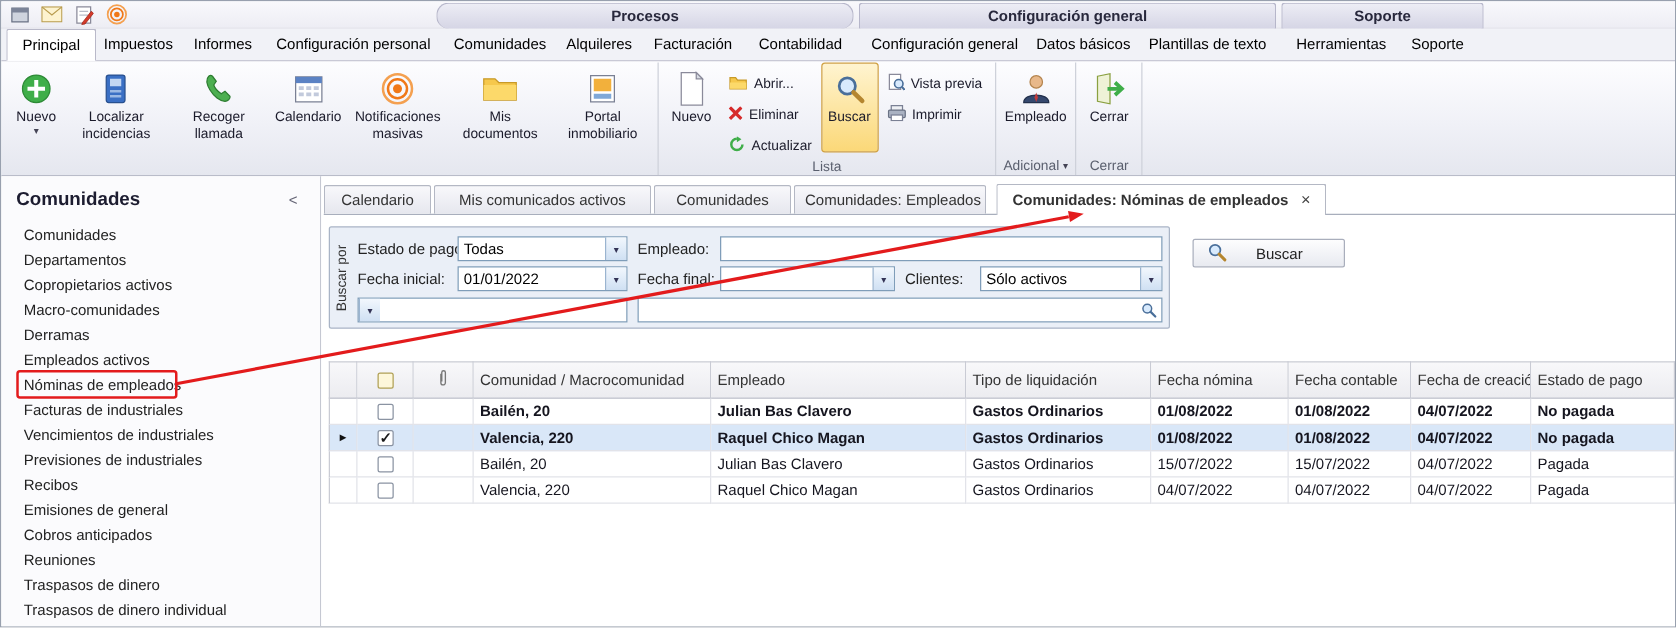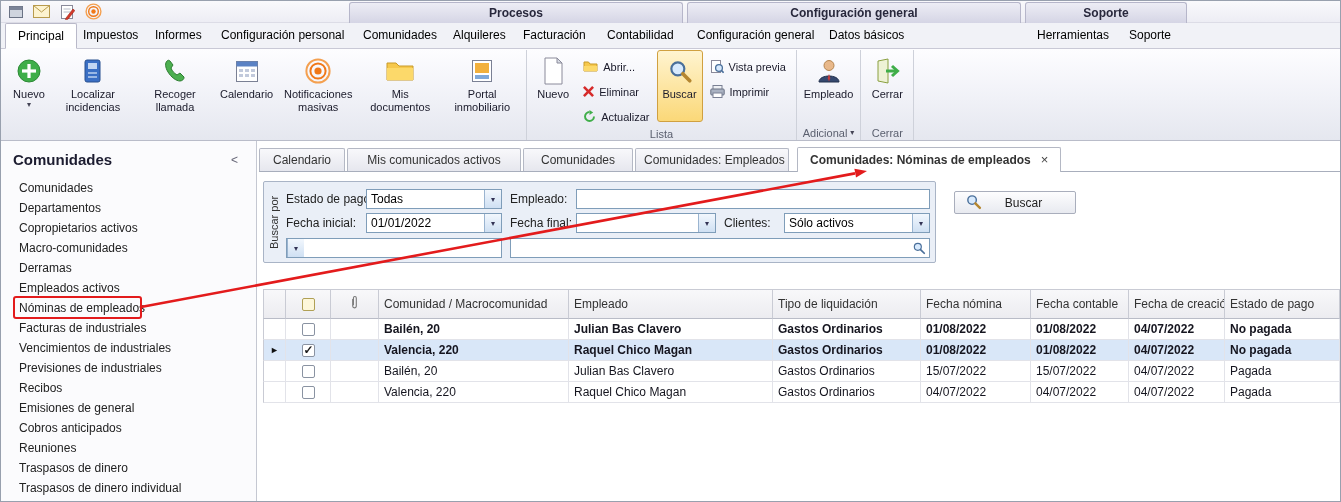--- a/index.html
+++ b/index.html
@@ -112,36 +112,37 @@
           </svg>
       </span>
       <span class="qicon">
         <svg width="17" height="17" viewBox="0 0 17 17">
             <circle cx="8.5" cy="8.5" r="2.2" fill="#f07818"></circle>
             <circle cx="8.5" cy="8.5" r="4.8" fill="none" stroke="#f07818" stroke-width="1.4"></circle>
             <circle cx="8.5" cy="8.5" r="7.4" fill="none" stroke="#f4a050" stroke-width="1.4"></circle>
           </svg>
       </span>
     </div>
-    <div class="ctx-header" style="left:348px; width:334px;">Procesos</div>
+    <div class="ctx-header" style="left:348px; width:334px;border-radius:10px;">Procesos</div>
     <div class="ctx-header" style="left:686px; width:334px;">Configuración general</div>
     <div class="ctx-header" style="left:1024px; width:162px;">Soporte</div>
   </div>
 
   <div class="tabrow">
     <span class="rtab active" style="left:4px">Principal</span>
     <span class="rtab" style="left:76px">Impuestos</span>
     <span class="rtab" style="left:148px">Informes</span>
     <span class="rtab" style="left:214px">Configuración personal</span>
     <span class="rtab" style="left:356px">Comunidades</span>
     <span class="rtab" style="left:446px">Alquileres</span>
     <span class="rtab" style="left:516px">Facturación</span>
     <span class="rtab" style="left:600px">Contabilidad</span>
     <span class="rtab" style="left:690px">Configuración general</span>
     <span class="rtab" style="left:822px">Datos básicos</span>
+    <span class="rtab" style="left:912px">Plantillas de texto</span>
     <span class="rtab" style="left:1030px">Herramientas</span>
     <span class="rtab" style="left:1122px">Soporte</span>
   </div>
 
   <div class="ribbon">
 
     <div class="rgroup">
       <div class="rgroup-body">
         <div class="bigbtn">
           <span class="bicon">

